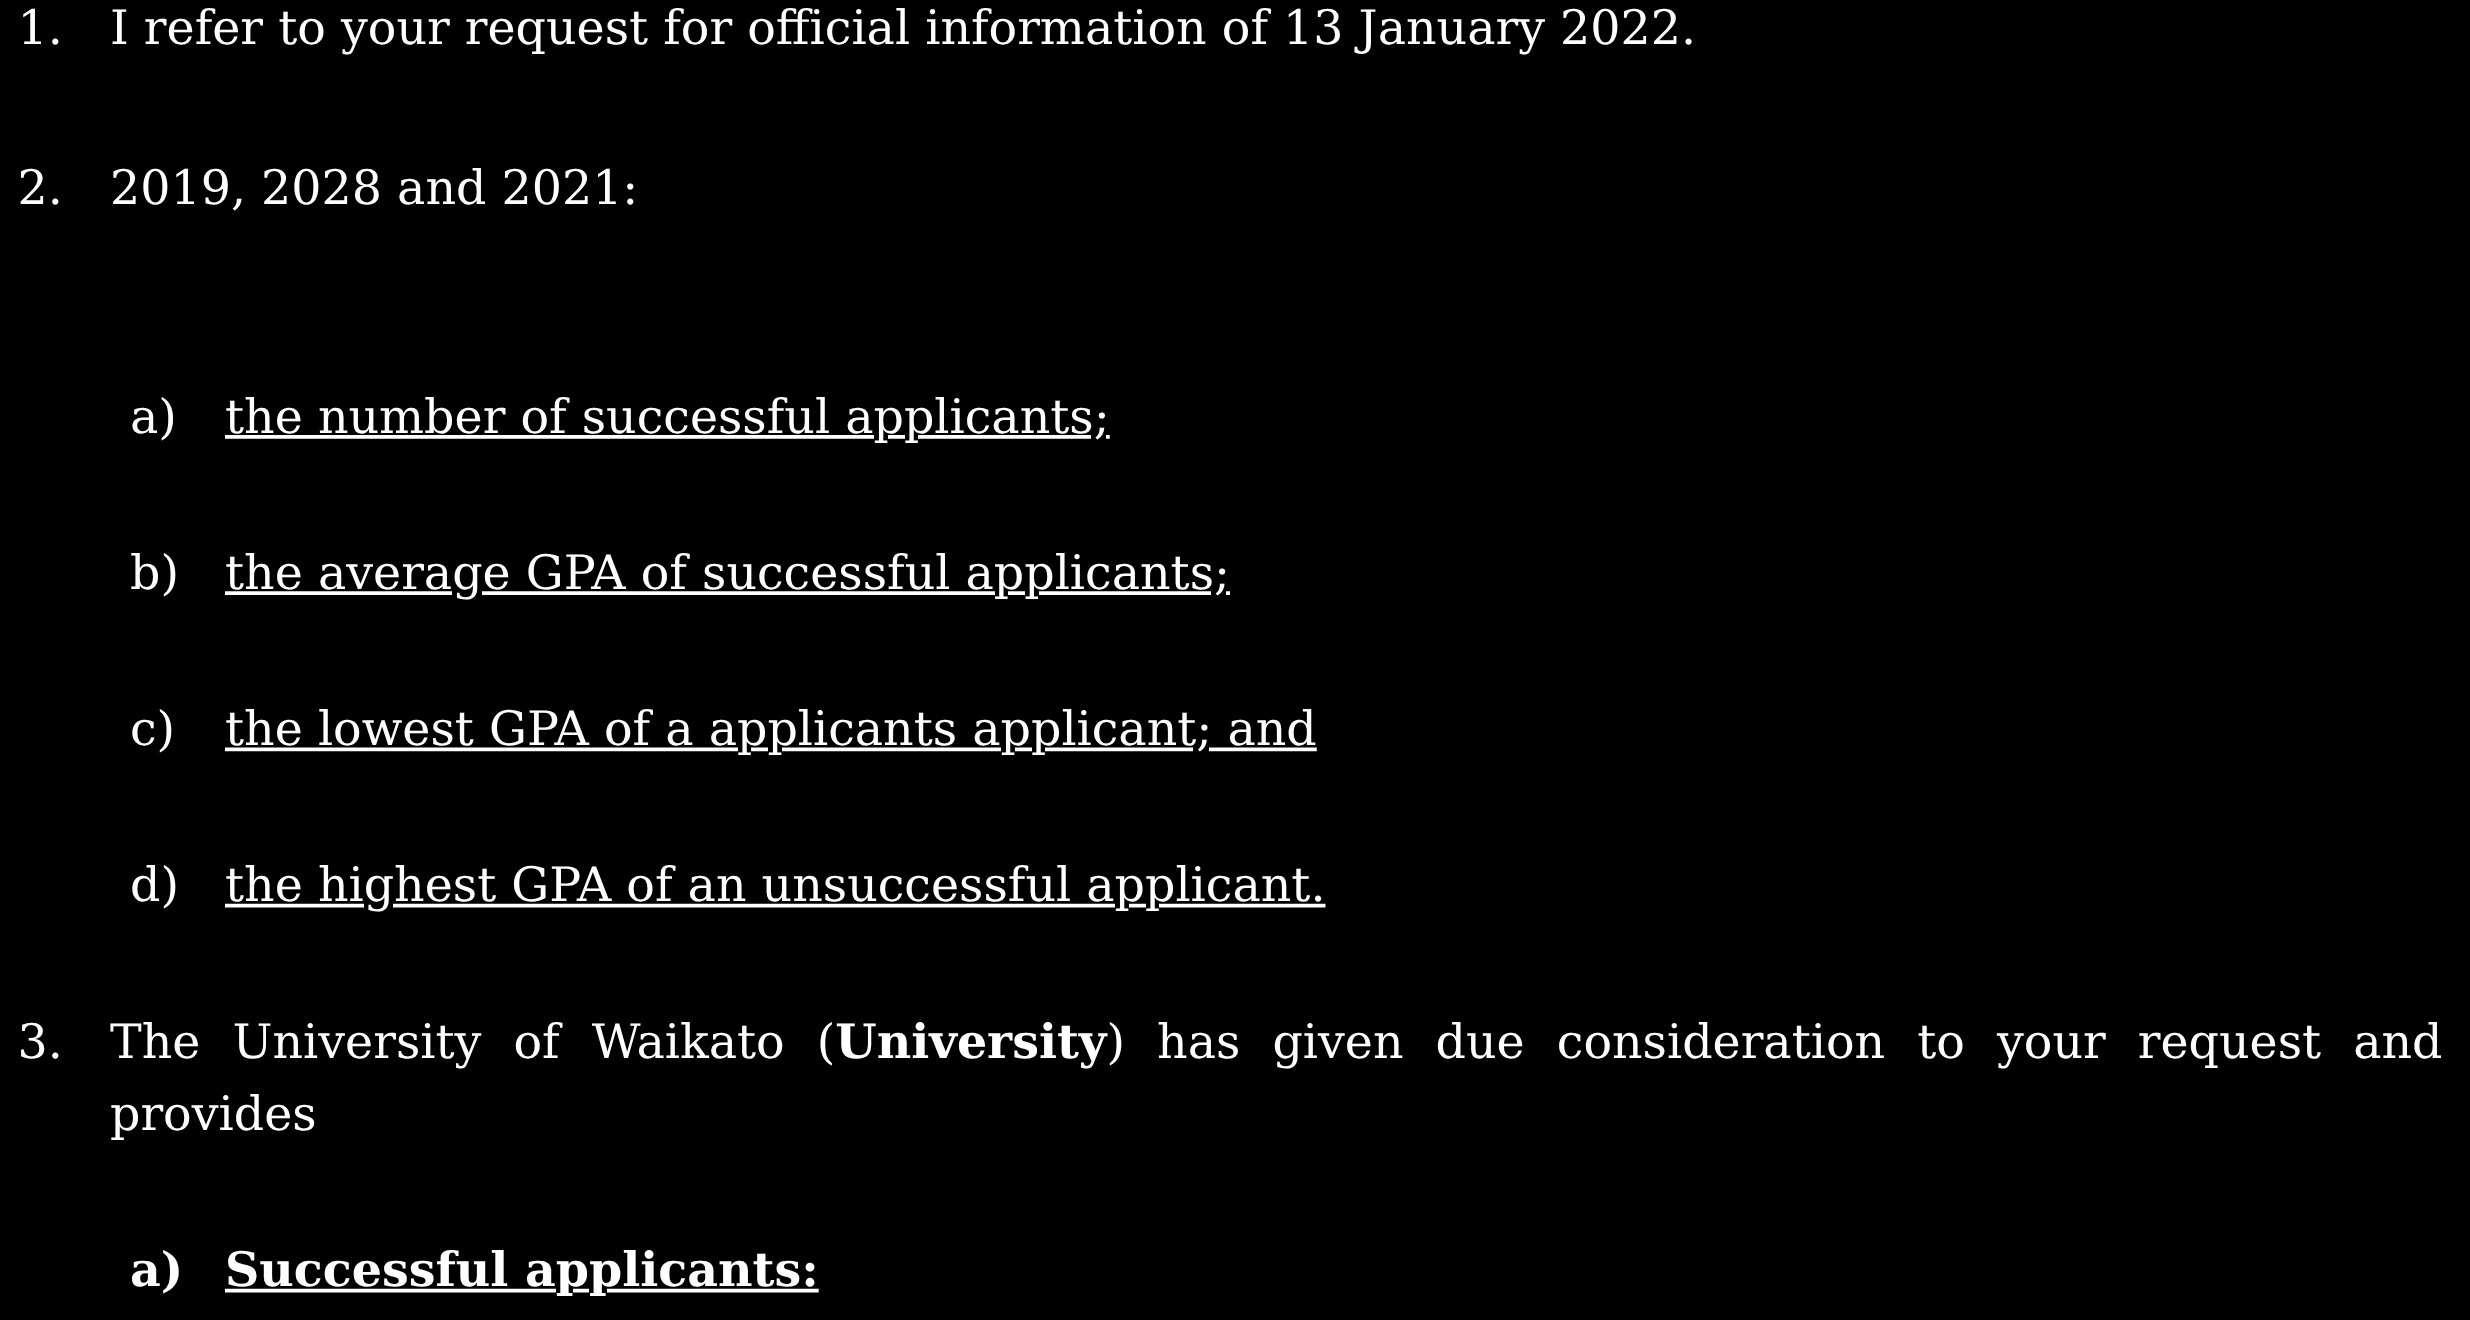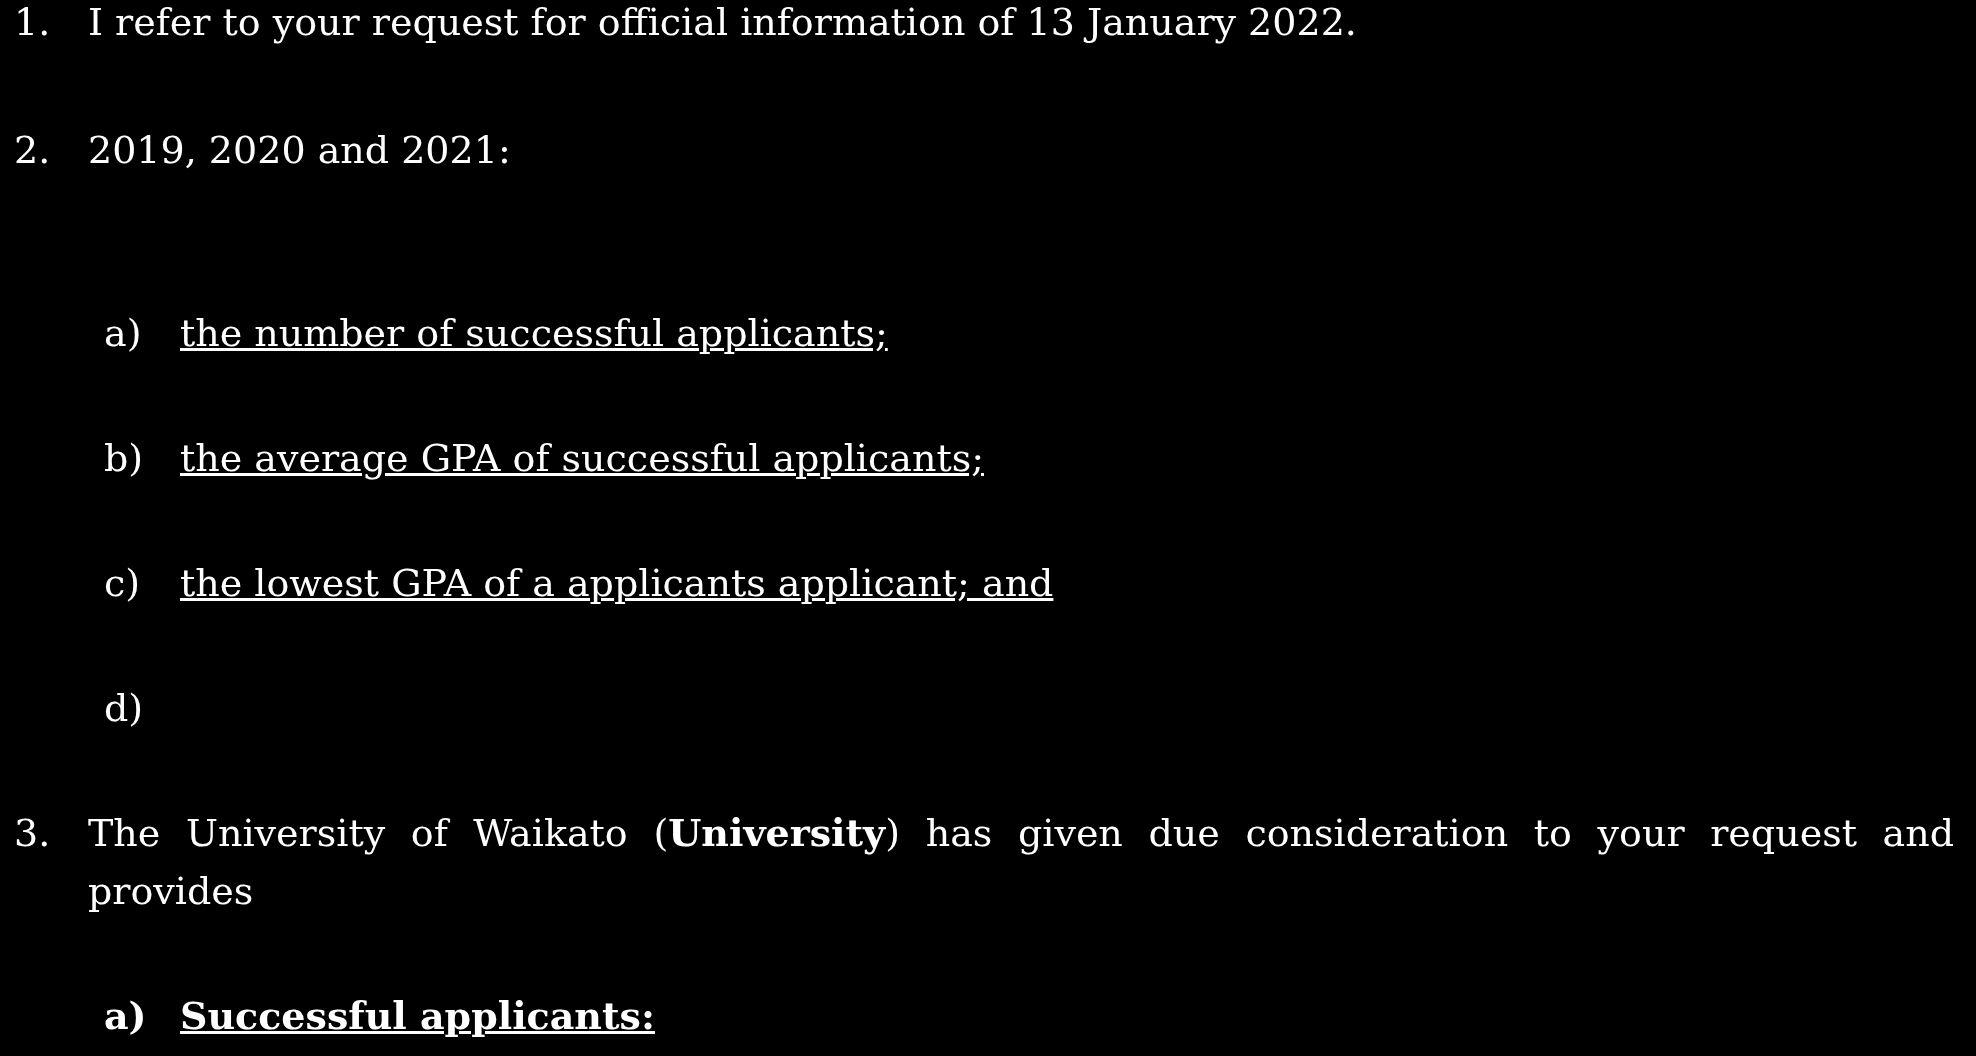--- a/index.html
+++ b/index.html
@@ -47,21 +47,21 @@
   <div class="row" style="top:-7px">
     <span class="marker m1">1.</span>
     <div class="body1">
       <div class="line">I refer to your request for official information of 13 January 2022.</div>
     </div>
   </div>
 
   <div class="row" style="top:121px">
     <span class="marker m1">2.</span>
     <div class="body1">
-      <div class="line">2019, 2020 and 2021:</div>
+      <div class="line">2019, 2028 and 2021:</div>
     </div>
   </div>
 
   <div class="row" style="top:304px">
     <span class="marker m2">a)</span>
     <div class="body2">
       <div class="line">the number of successful applicants;</div>
     </div>
   </div>
 
@@ -74,20 +74,23 @@
 
   <div class="row" style="top:554px">
     <span class="marker m2">c)</span>
     <div class="body2">
       <div class="line">the lowest GPA of a applicants applicant; and</div>
     </div>
   </div>
 
   <div class="row" style="top:679px">
     <span class="marker m2">d)</span>
+    <div class="body2">
+      <div class="line">the highest GPA of an unsuccessful applicant.</div>
+    </div>
   </div>
 
   <div class="row" style="top:804px">
     <span class="marker m1">3.</span>
     <div class="body1">
       <div class="line just"><span>The University of Waikato (</span><span class="bold">University</span><span>) has given due consideration to your request and provides</span></div>
     </div>
   </div>
 
   <div class="row" style="top:987px">

